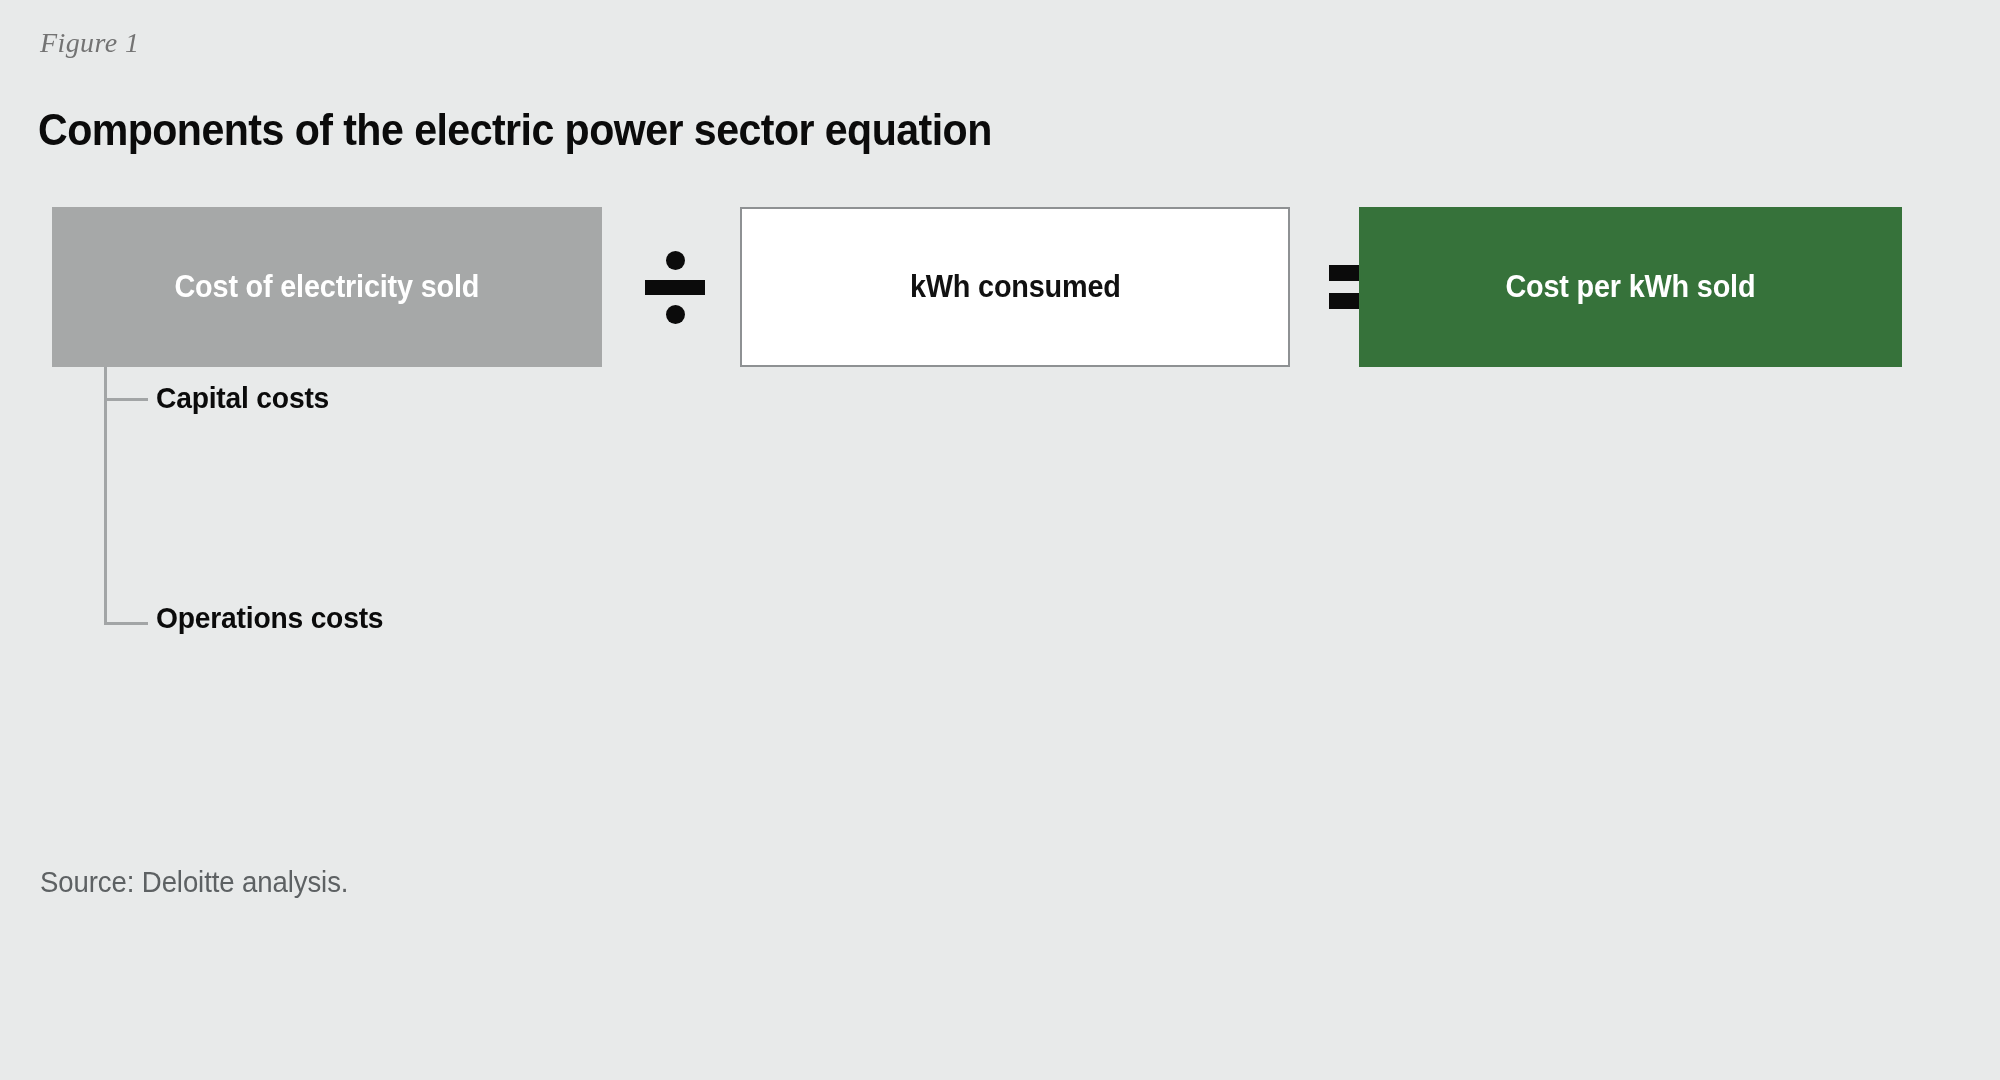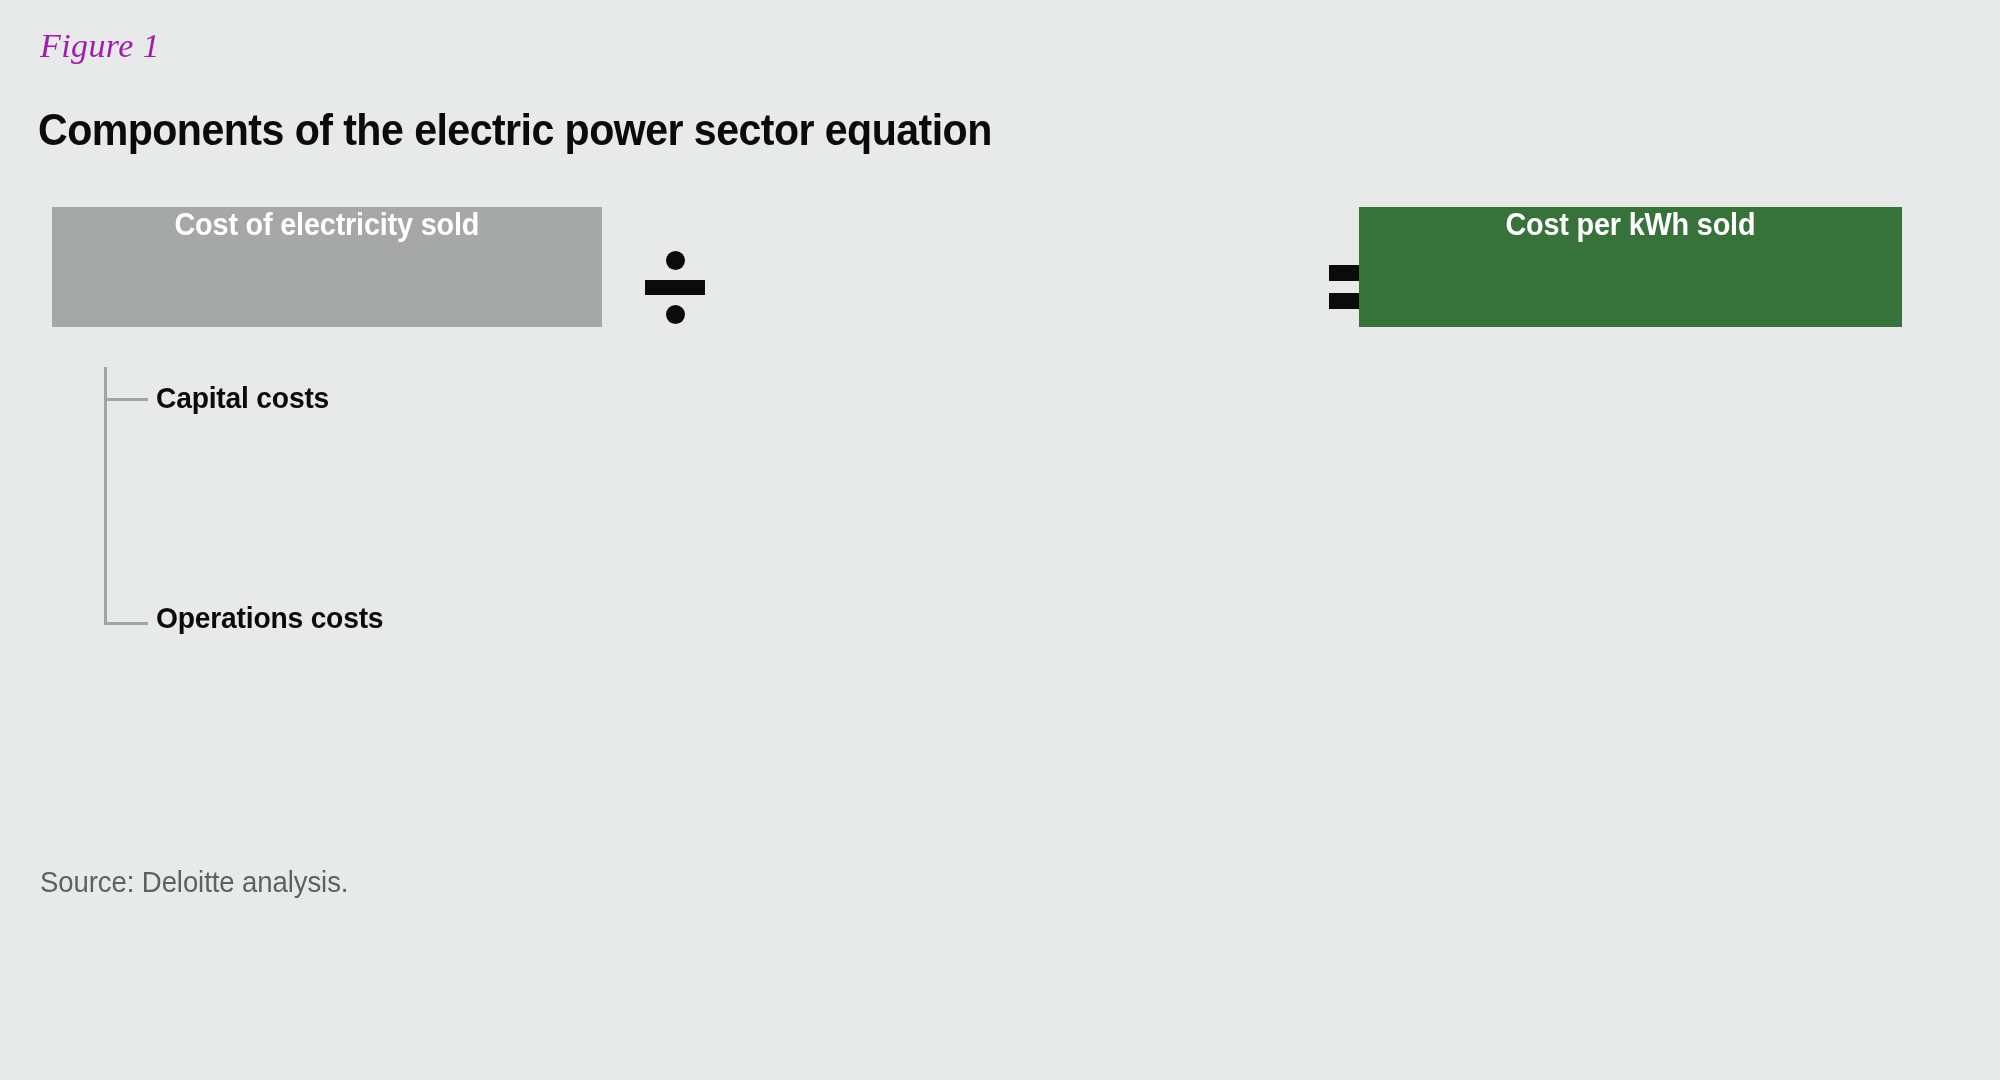--- a/index.html
+++ b/index.html
@@ -20,22 +20,22 @@
     box-sizing: border-box;
   }
 
   
   .figure-label {
     position: absolute;
     left: 40px;
     top: 27px;
     font-family: "Liberation Serif", serif;
     font-style: italic;
-    font-size: 34px;
-    color: #a21caf;
+    font-size: 28px;
+    color: #737373;
     letter-spacing: 0.4px;
     white-space: nowrap;
   }
 
   .figure-title {
     position: absolute;
     left: 38px;
     top: 106px;
     font-family: "Liberation Sans Narrow", "Liberation Sans", sans-serif;
     font-weight: bold;
@@ -53,23 +53,23 @@
     position: absolute;
     left: 0;
     top: 207px;
     width: 2000px;
     height: 160px;
   }
 
   .eq-box {
     position: absolute;
     top: 0;
-    height: 120px;
+    height: 160px;
     display: flex;
-    align-items: flex-start;
+    align-items: center;
     justify-content: center;
     box-sizing: border-box;
   }
 
   .eq-box-label {
     font-family: "Liberation Sans Narrow", "Liberation Sans", sans-serif;
     font-weight: bold;
     font-size: 31px;
     letter-spacing: -0.2px;
     transform: scaleX(0.93);
@@ -286,20 +286,23 @@
     <div class="eq-box box-cost-of-electricity">
       <span class="eq-box-label">Cost of electricity sold</span>
     </div>
 
     <div class="operator op-divide">
       <span class="divide-dot"></span>
       <span class="divide-bar"></span>
       <span class="divide-dot"></span>
     </div>
 
+    <div class="eq-box box-kwh-consumed">
+      <span class="eq-box-label">kWh consumed</span>
+    </div>
 
     <div class="operator op-equals">
       <span class="equals-bar"></span>
       <span class="equals-bar"></span>
     </div>
 
     <div class="eq-box box-cost-per-kwh">
       <span class="eq-box-label">Cost per kWh sold</span>
     </div>
 

